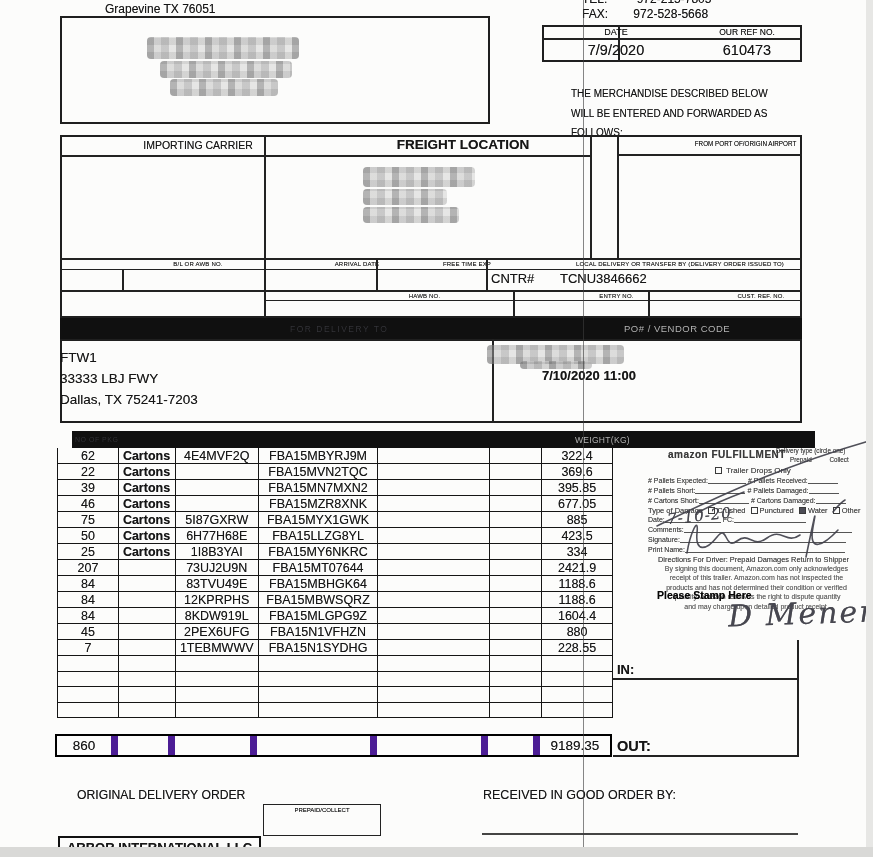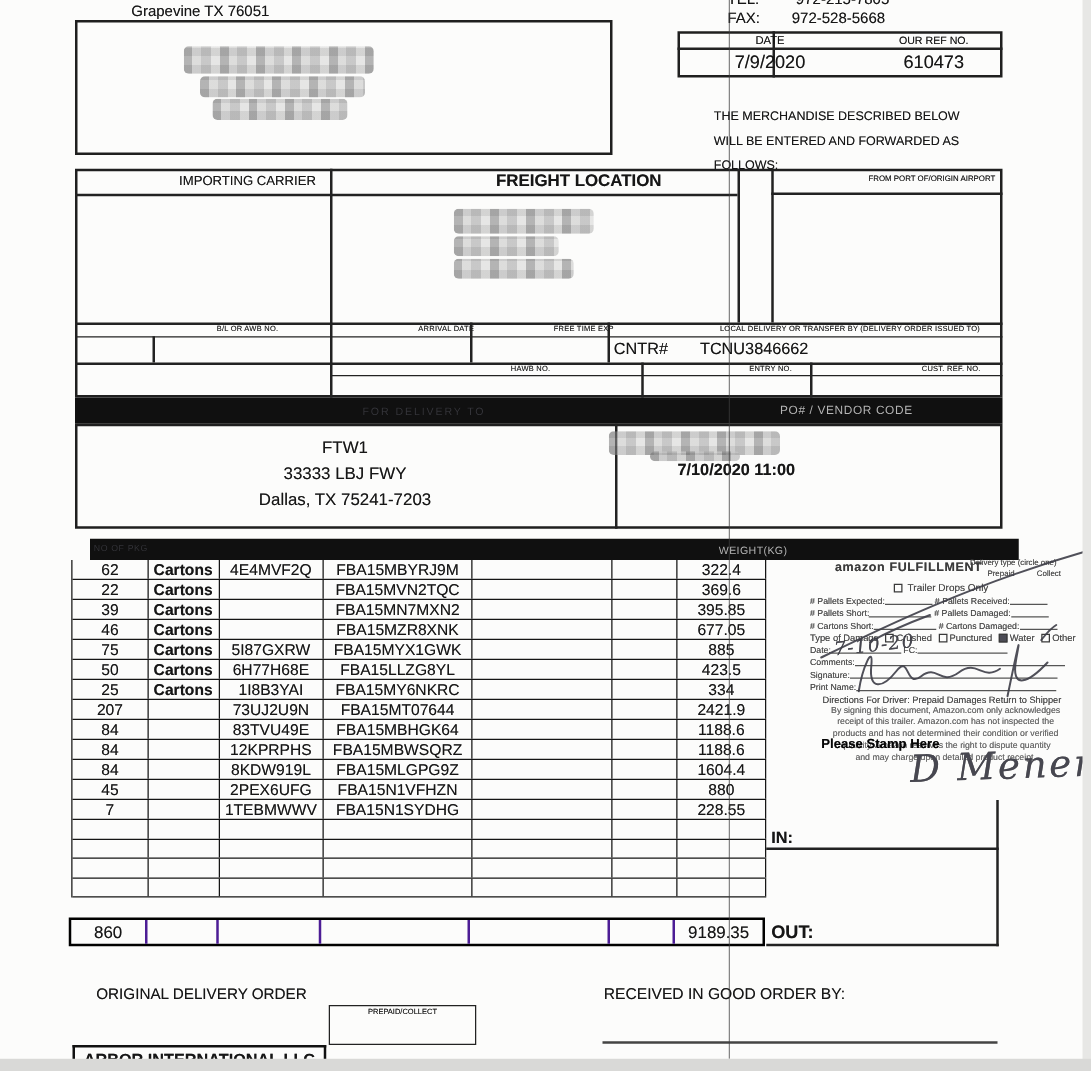--- a/index.html
+++ b/index.html
@@ -25,21 +25,21 @@
   .irow .cell{box-sizing:border-box;border-right:1.5px solid #151515;height:100%;
               display:flex;align-items:center;justify-content:center;font-size:12.5px;white-space:nowrap;overflow:visible;}
   .c-qty{width:61px;font-size:13px;}
   .c-type{width:57px;font-weight:bold;font-size:11.5px;justify-content:flex-start !important;padding-left:4px;}
   .c-ref{width:83px;}
   .c-fba{width:120px;}
   .c-e1{width:112px;}
   .c-e2{width:52px;}
   .c-wt{width:71px;font-size:12.5px;}
   .totalrow{display:flex;height:23px;border:2.4px solid #000;border-left:2.4px solid #000;box-sizing:border-box;margin-left:-1.8px;width:557px;}
-  .totalrow .cell{box-sizing:border-box;border-right:2px solid #4c1d95;display:flex;align-items:center;justify-content:center;font-size:13.5px;}
+  .totalrow .cell{box-sizing:border-box;border-right:7px solid #4c1d95;display:flex;align-items:center;justify-content:center;font-size:13.5px;}
   
   .stamp{position:absolute;left:640px;top:440px;width:233px;color:#4a4a4a;}
   .srow{position:absolute;white-space:nowrap;font-size:7px;color:#4a4a4a;}
   .sline{display:inline-block;border-bottom:1px solid #555;height:6px;vertical-align:-1px;}
   .cb{display:inline-block;width:7px;height:7px;border:1.1px solid #3a3a3a;vertical-align:-1px;margin:0 2px 0 3px;box-sizing:border-box;}
   .cb.checked{background:#4c4c55;}
   .blurry{filter:blur(.35px);}
   .hand{position:absolute;font-family:"DejaVu Serif",serif;font-style:italic;color:#45454e;white-space:nowrap;}
 </style>
 </head>
@@ -115,21 +115,21 @@
   <div class="vline" style="left:513px;top:290px;height:28px;"></div>
   <div class="vline" style="left:648px;top:290px;height:28px;"></div>
 
   <div class="bar" style="left:60px;top:318px;width:742px;height:21px;">
     <span class="ghost" style="position:absolute;left:230px;top:6px;font-size:8.5px;letter-spacing:1.5px;">FOR DELIVERY TO</span>
     <span class="lit" style="position:absolute;left:532px;top:5px;font-size:9.5px;letter-spacing:.5px;padding-left:32px;">PO# / VENDOR CODE</span>
   </div>
 
   <div class="box" style="left:60px;top:339px;width:742px;height:84px;"></div>
   <div class="vline" style="left:492px;top:339px;height:84px;"></div>
-  <div class="abs" style="left:60px;top:347px;width:432px;text-align:center;font-size:13.5px;line-height:21px;">
+  <div class="abs" style="left:60px;top:347px;width:432px;text-align:left;font-size:13.5px;line-height:21px;">
     <div>FTW1</div>
     <div>33333 LBJ FWY</div>
     <div>Dallas, TX 75241-7203</div>
   </div>
   <div class="pixelate" style="left:487px;top:345px;width:137px;height:19px;"></div>
   <div class="pixelate" style="left:520px;top:361px;width:72px;height:8px;"></div>
   <div class="abs" style="left:542px;top:368px;font-size:13px;font-weight:bold;">7/10/2020 11:00</div>
 
   <div class="bar" style="left:72px;top:431px;width:743px;height:17px;">
     <span class="ghost" style="position:absolute;left:3px;top:5px;font-size:7px;letter-spacing:.5px;">NO OF PKG</span>

